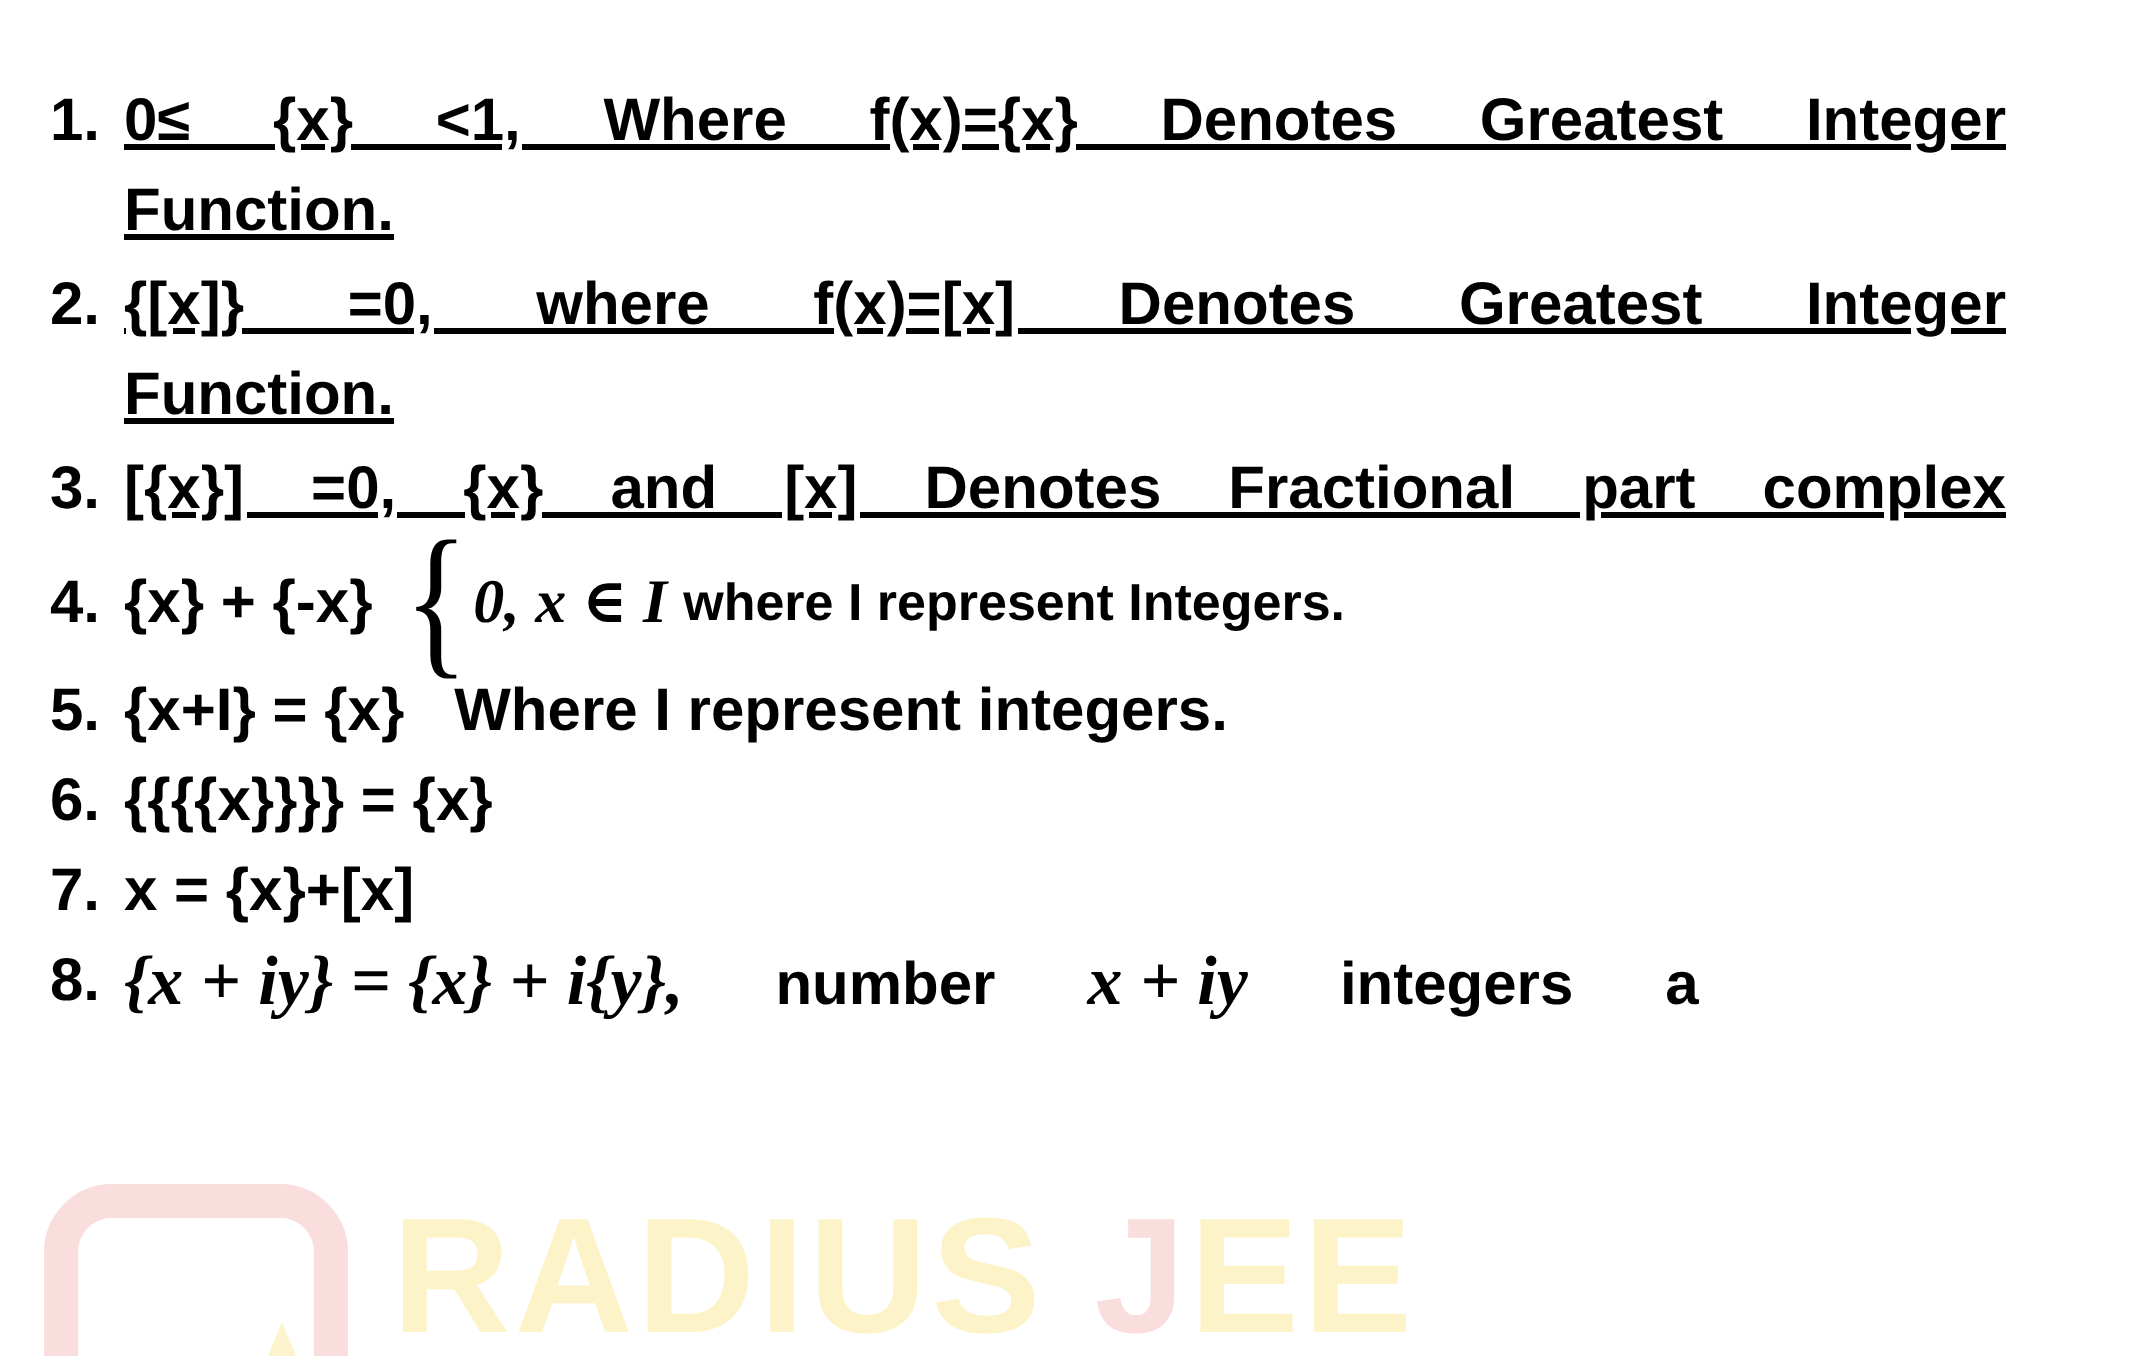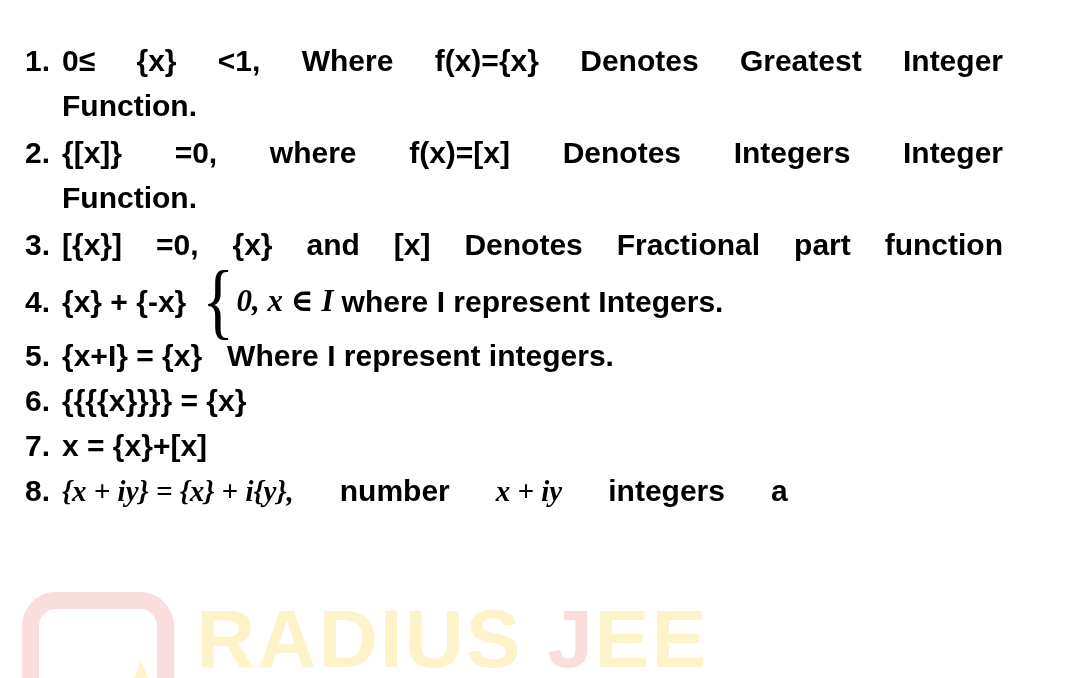--- a/index.html
+++ b/index.html
@@ -93,31 +93,32 @@
     font-family: "Liberation Sans", sans-serif;
   }
   .body.justify {
     text-align: justify;
     text-align-last: left;
   }
   .body.justify > .ln {
     display: block;
     text-align: justify;
     text-align-last: justify;
+    text-decoration: underline;
   }
   .body.justify > .ln.last {
     text-align-last: left;
   }
 
   
   .math {
     font-family: "Liberation Serif", "DejaVu Serif", serif;
     font-weight: bold;
     font-style: italic;
-    font-size: 29px;
+    font-size: 35px;
   }
 
   
   .item.pw { align-items: center; }
   .pw-row {
     display: flex;
     align-items: center;
     width: 100%;
   }
   .pw-lead {
@@ -142,21 +143,21 @@
     padding-right: 8px;
   }
   .pw-cases .case {
     font-family: "Liberation Serif", "DejaVu Serif", serif;
     font-weight: bold;
     font-style: italic;
     font-size: 31px;
     white-space: nowrap;
   }
   .pw-tail {
-    font-size: 30px;
+    font-size: 26px;
     font-weight: bold;
     white-space: nowrap;
   }
 
   
   .mix { white-space: normal; }
   .mix .gap-l { display: inline-block; width: 46px; }
 </style>
 </head>
 <body>
@@ -177,29 +178,29 @@
       <div class="num">1.</div>
       <div class="body justify">
         <span class="ln">0≤ {x} &lt;1, Where f(x)={x} Denotes Greatest Integer</span>
         <span class="ln last">Function.</span>
       </div>
     </div>
 
     <div class="item" style="margin-top:2px;">
       <div class="num">2.</div>
       <div class="body justify">
-        <span class="ln">{[x]} =0, where f(x)=[x] Denotes Integers Integer</span>
+        <span class="ln">{[x]} =0, where f(x)=[x] Denotes Greatest Integer</span>
         <span class="ln last">Function.</span>
       </div>
     </div>
 
     <div class="item" style="margin-top:2px;">
       <div class="num">3.</div>
       <div class="body justify">
-        <span class="ln">[{x}] =0, {x} and [x] Denotes Fractional part function</span>
+        <span class="ln">[{x}] =0, {x} and [x] Denotes Fractional part complex</span>
       </div>
     </div>
 
     <div class="item pw" style="margin-top:4px;">
       <div class="num">4.</div>
       <div class="body">
         <div class="pw-row">
           <span class="pw-lead">{x} + {-x}</span>
           <span class="pw-brace">{</span>
           <span class="pw-cases">

